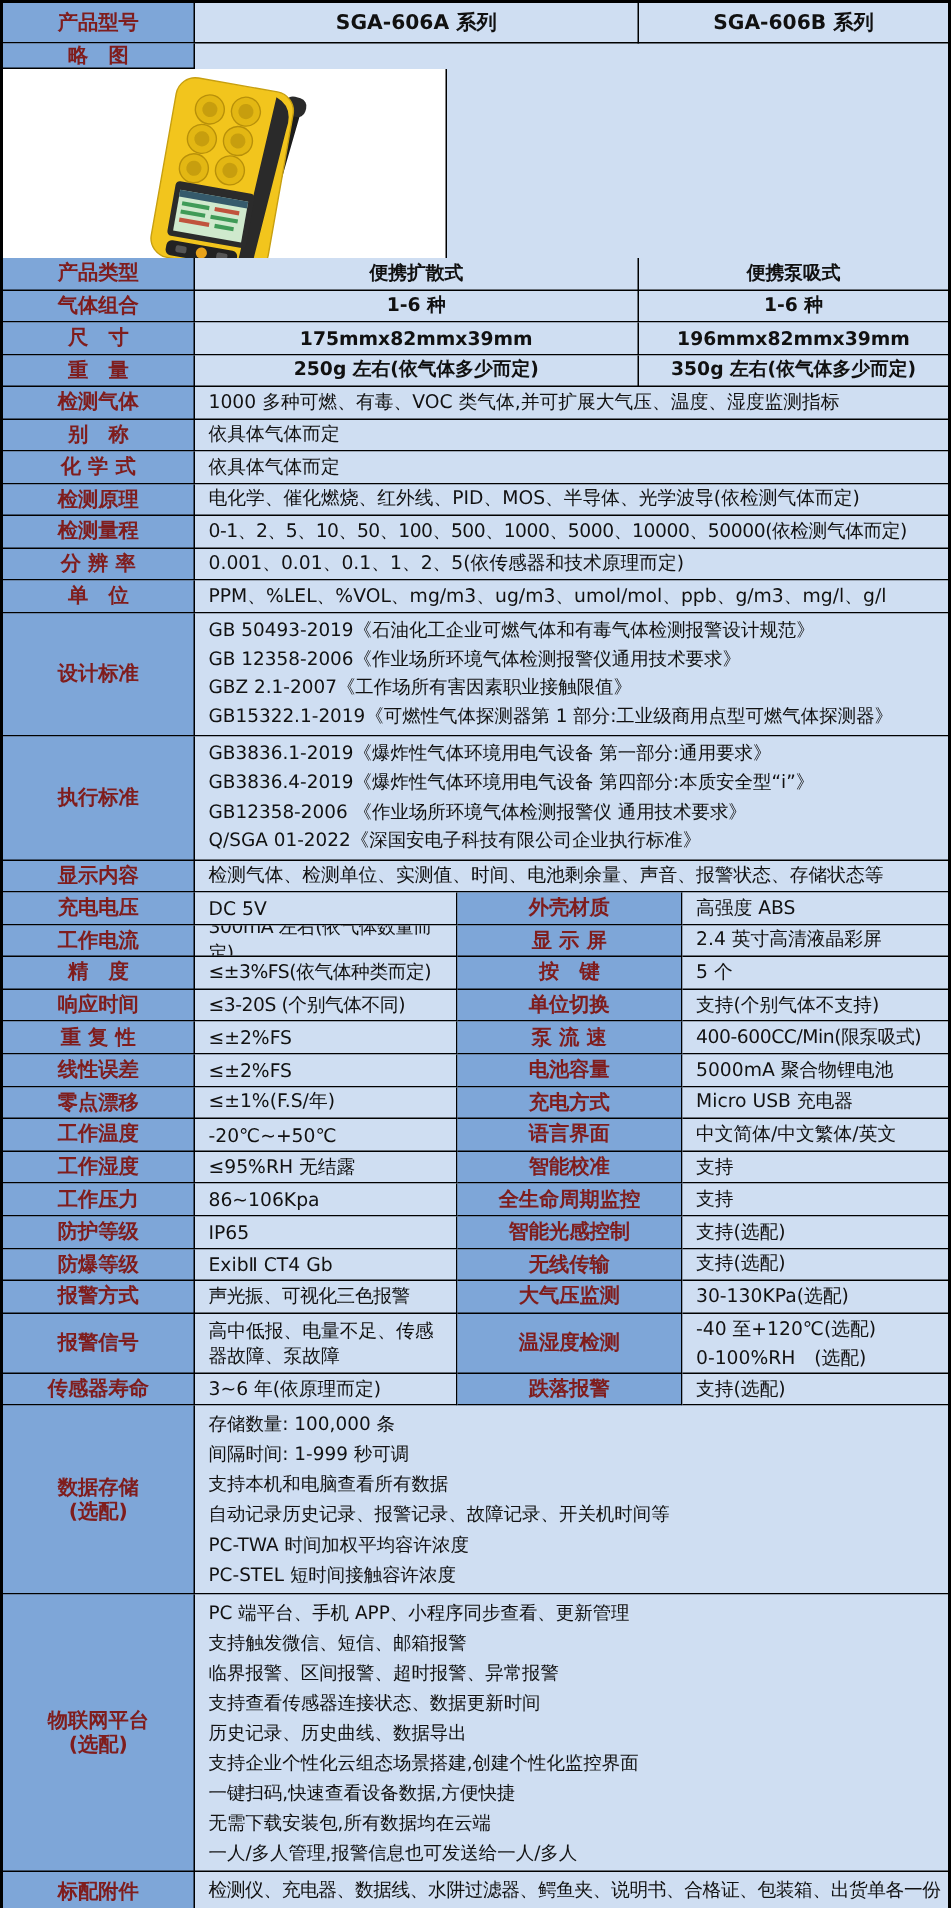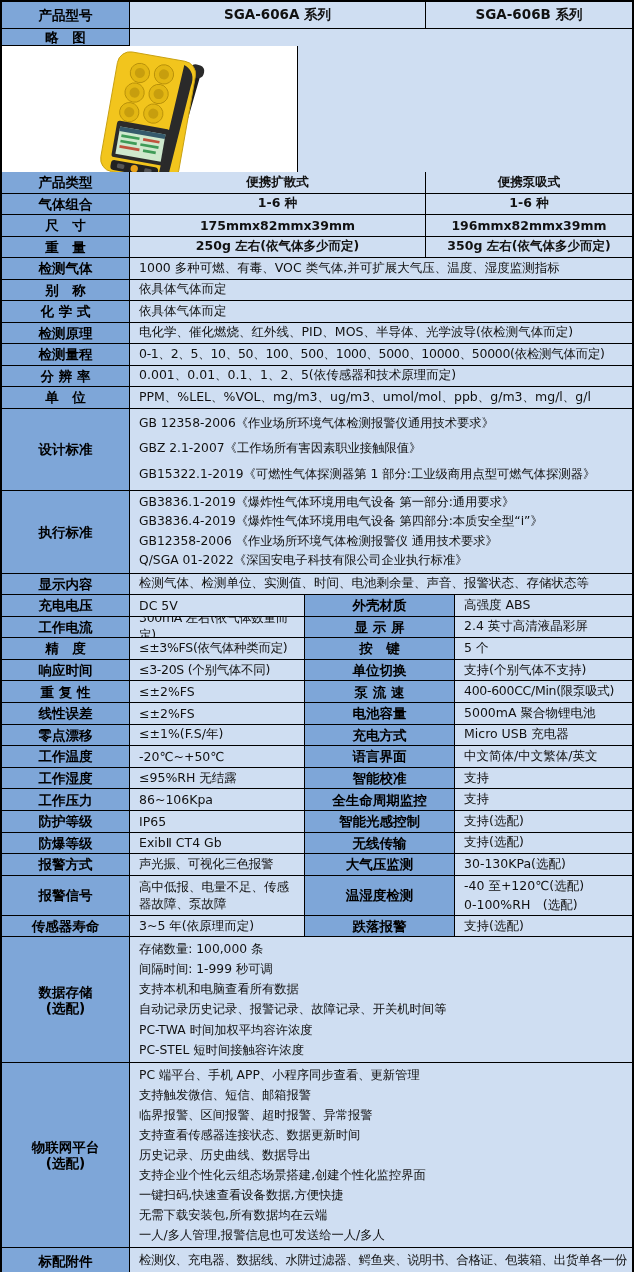--- a/index.html
+++ b/index.html
@@ -22,21 +22,21 @@
     border-bottom:1px solid #000;
     display:flex;
     align-items:center;
     overflow:hidden;
   }
   .cell.last { border-right:none; }
   .row.bottom .cell { border-bottom:none; }
 
   .label {
     background:#7ea6d8;
-    color:#000000;
+    color:#7f1d1d;
     font-weight:bold;
     font-size:13.5px;
     justify-content:center;
     text-align:center;
     line-height:16px;
     flex-direction:column;
   }
   .value { background:#cfdef2; font-size:12.5px; }
   .value.center { justify-content:center; text-align:center;font-weight:bold; }
   .value.left { padding-left:9px; padding-right:4px; }
@@ -213,20 +213,21 @@
   </div>
   <div class="row r-s">
     <div class="cell c1 label">单　位</div>
     <div class="cell cspan last value left">PPM、%LEL、%VOL、mg/m3、ug/m3、umol/mol、ppb、g/m3、mg/l、g/l</div>
   </div>
 
   <div class="row r-std">
     <div class="cell c1 label">设计标准</div>
     <div class="cell cspan last value">
       <div class="lines">
+        <div>GB 50493-2019《石油化工企业可燃气体和有毒气体检测报警设计规范》</div>
         <div>GB 12358-2006《作业场所环境气体检测报警仪通用技术要求》</div>
         <div>GBZ 2.1-2007《工作场所有害因素职业接触限值》</div>
         <div>GB15322.1-2019《可燃性气体探测器第 1 部分:工业级商用点型可燃气体探测器》</div>
       </div>
     </div>
   </div>
 
   <div class="row r-std2">
     <div class="cell c1 label">执行标准</div>
     <div class="cell cspan last value">
@@ -326,21 +327,21 @@
     <div class="cell c1 label">报警信号</div>
     <div class="cell cv1 value left wrapval">高中低报、电量不足、传感器故障、泵故障</div>
     <div class="cell cl2 label">温湿度检测</div>
     <div class="cell cv2 last value left stackval">
       <div>-40 至+120℃(选配)</div>
       <div>0-100%RH　(选配)</div>
     </div>
   </div>
   <div class="row r-sensor">
     <div class="cell c1 label">传感器寿命</div>
-    <div class="cell cv1 value left">3~5 年(依原理而定)</div>
+    <div class="cell cv1 value left">3~6 年(依原理而定)</div>
     <div class="cell cl2 label">跌落报警</div>
     <div class="cell cv2 last value left">支持(选配)</div>
   </div>
 
   <div class="row r-store">
     <div class="cell c1 label">
       <div>数据存储</div>
       <div>(选配)</div>
     </div>
     <div class="cell cspan last value">

